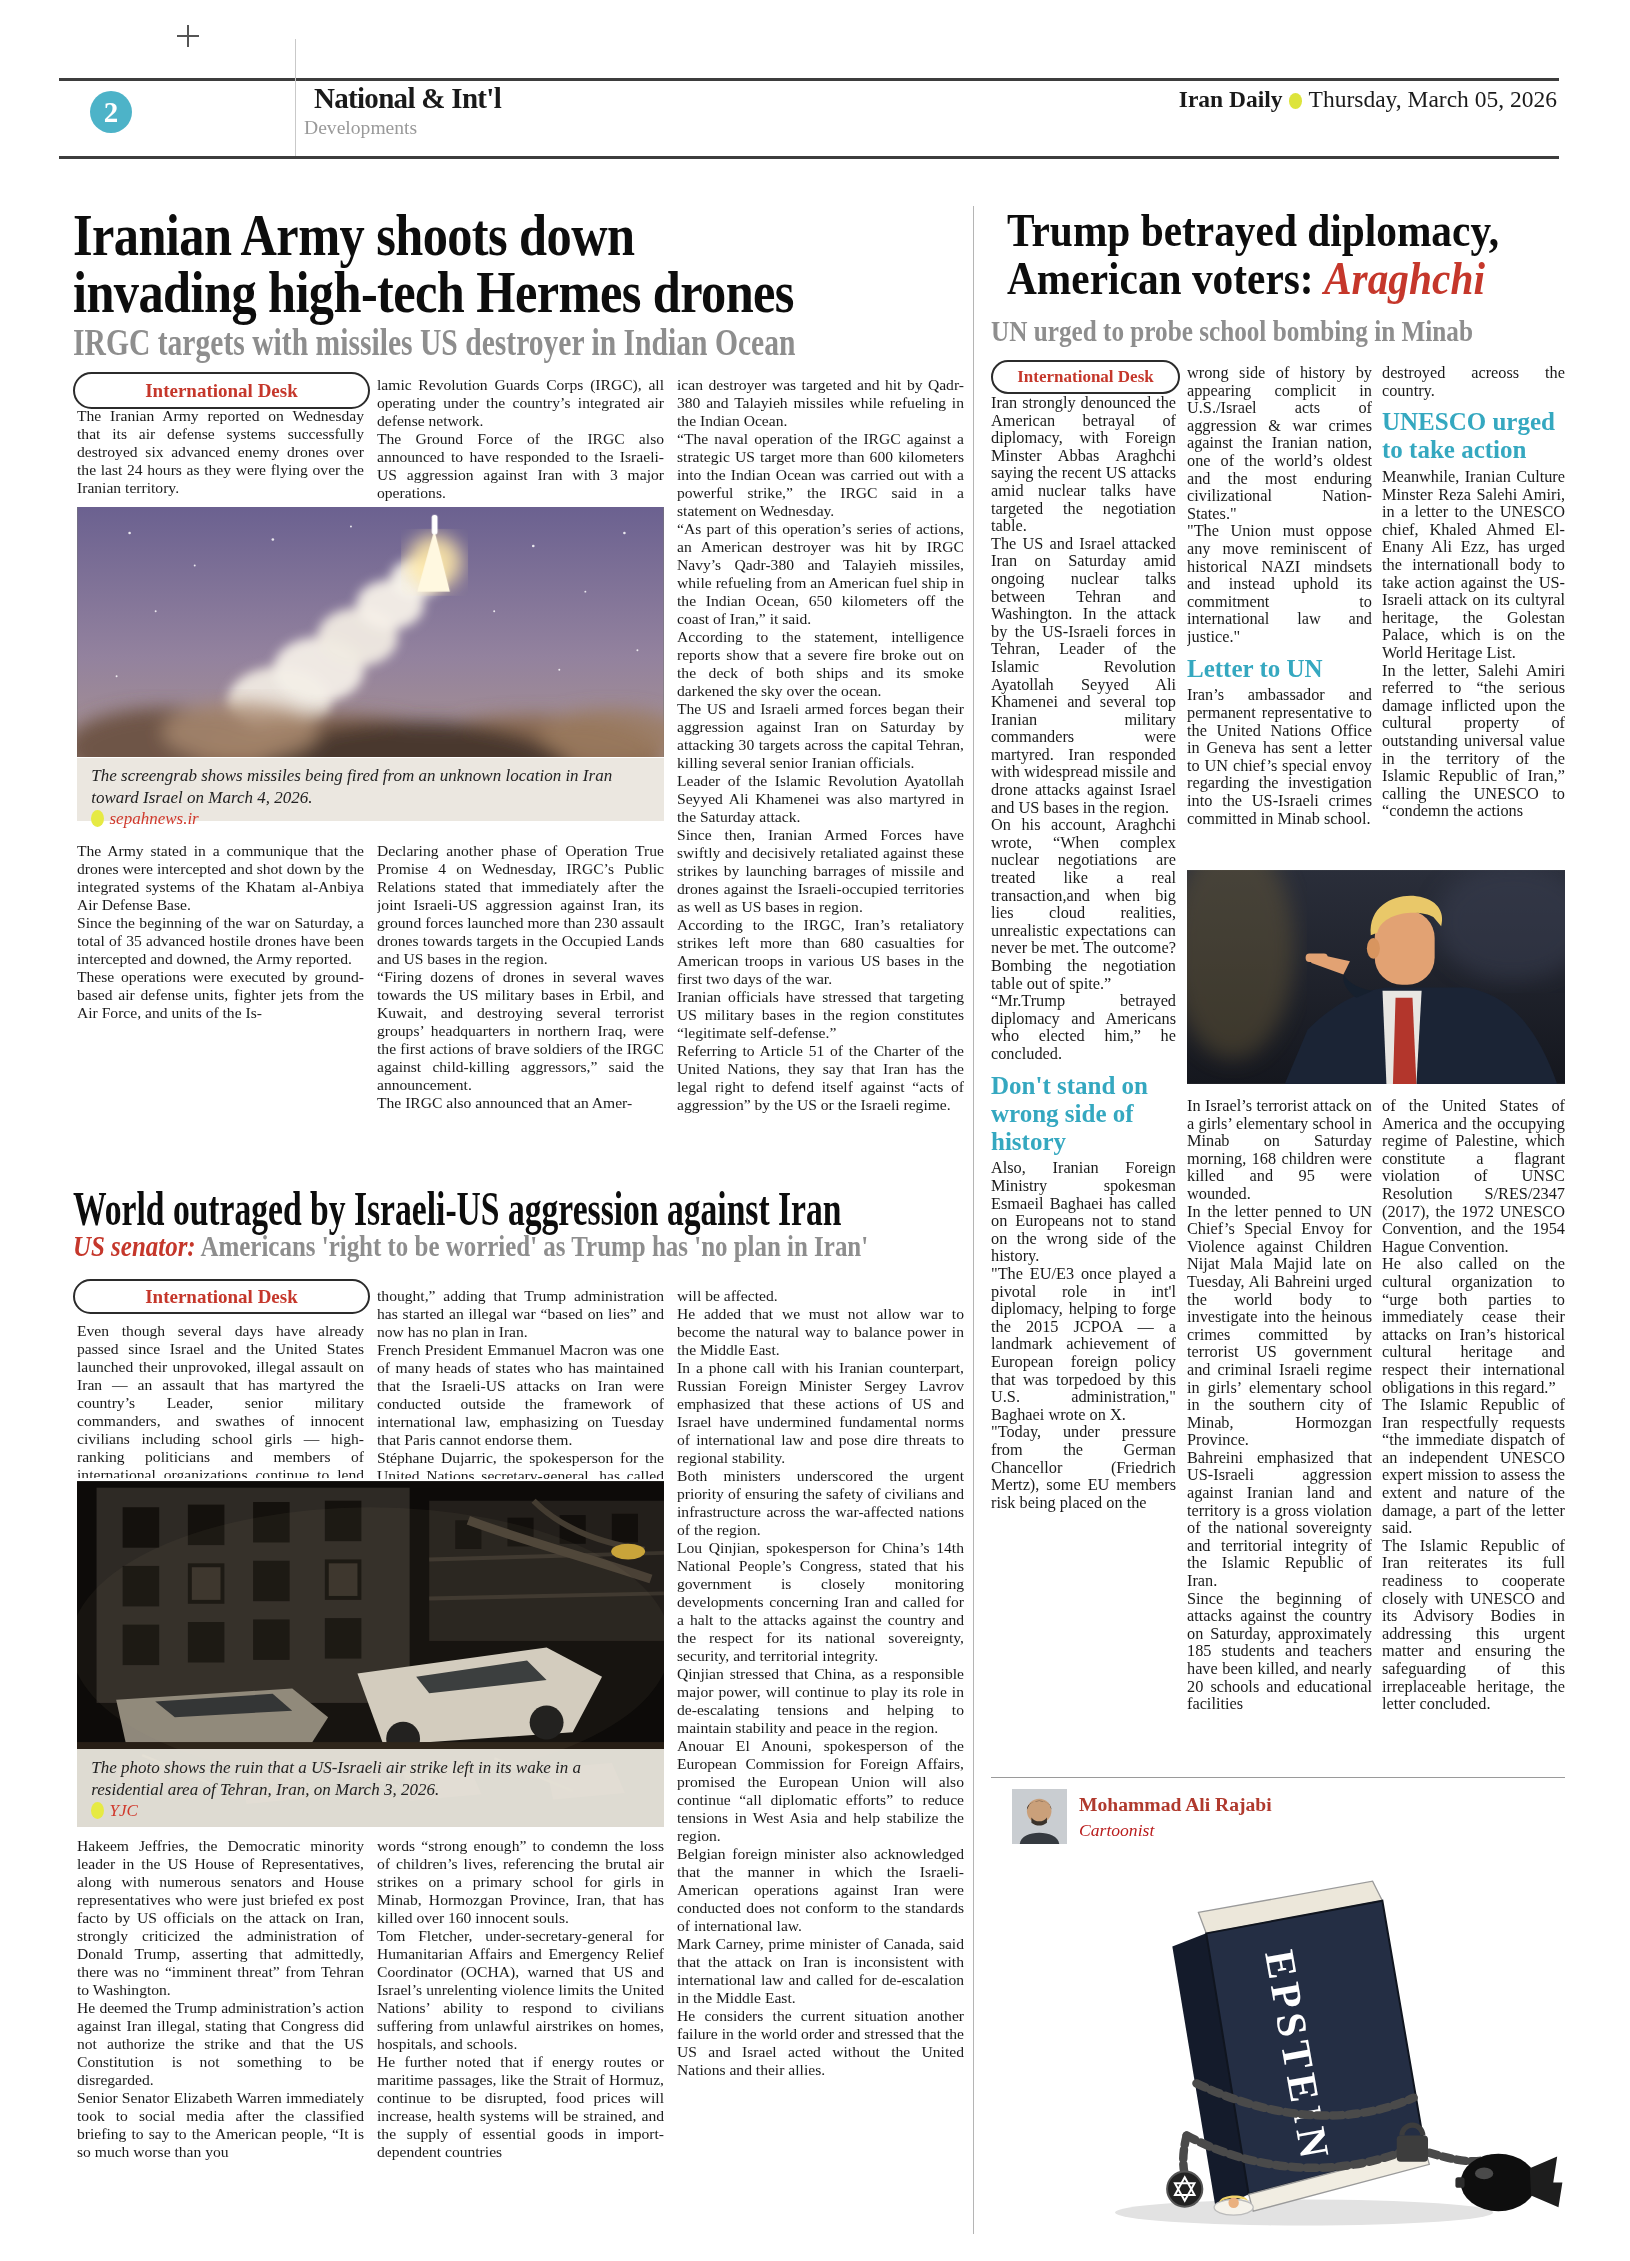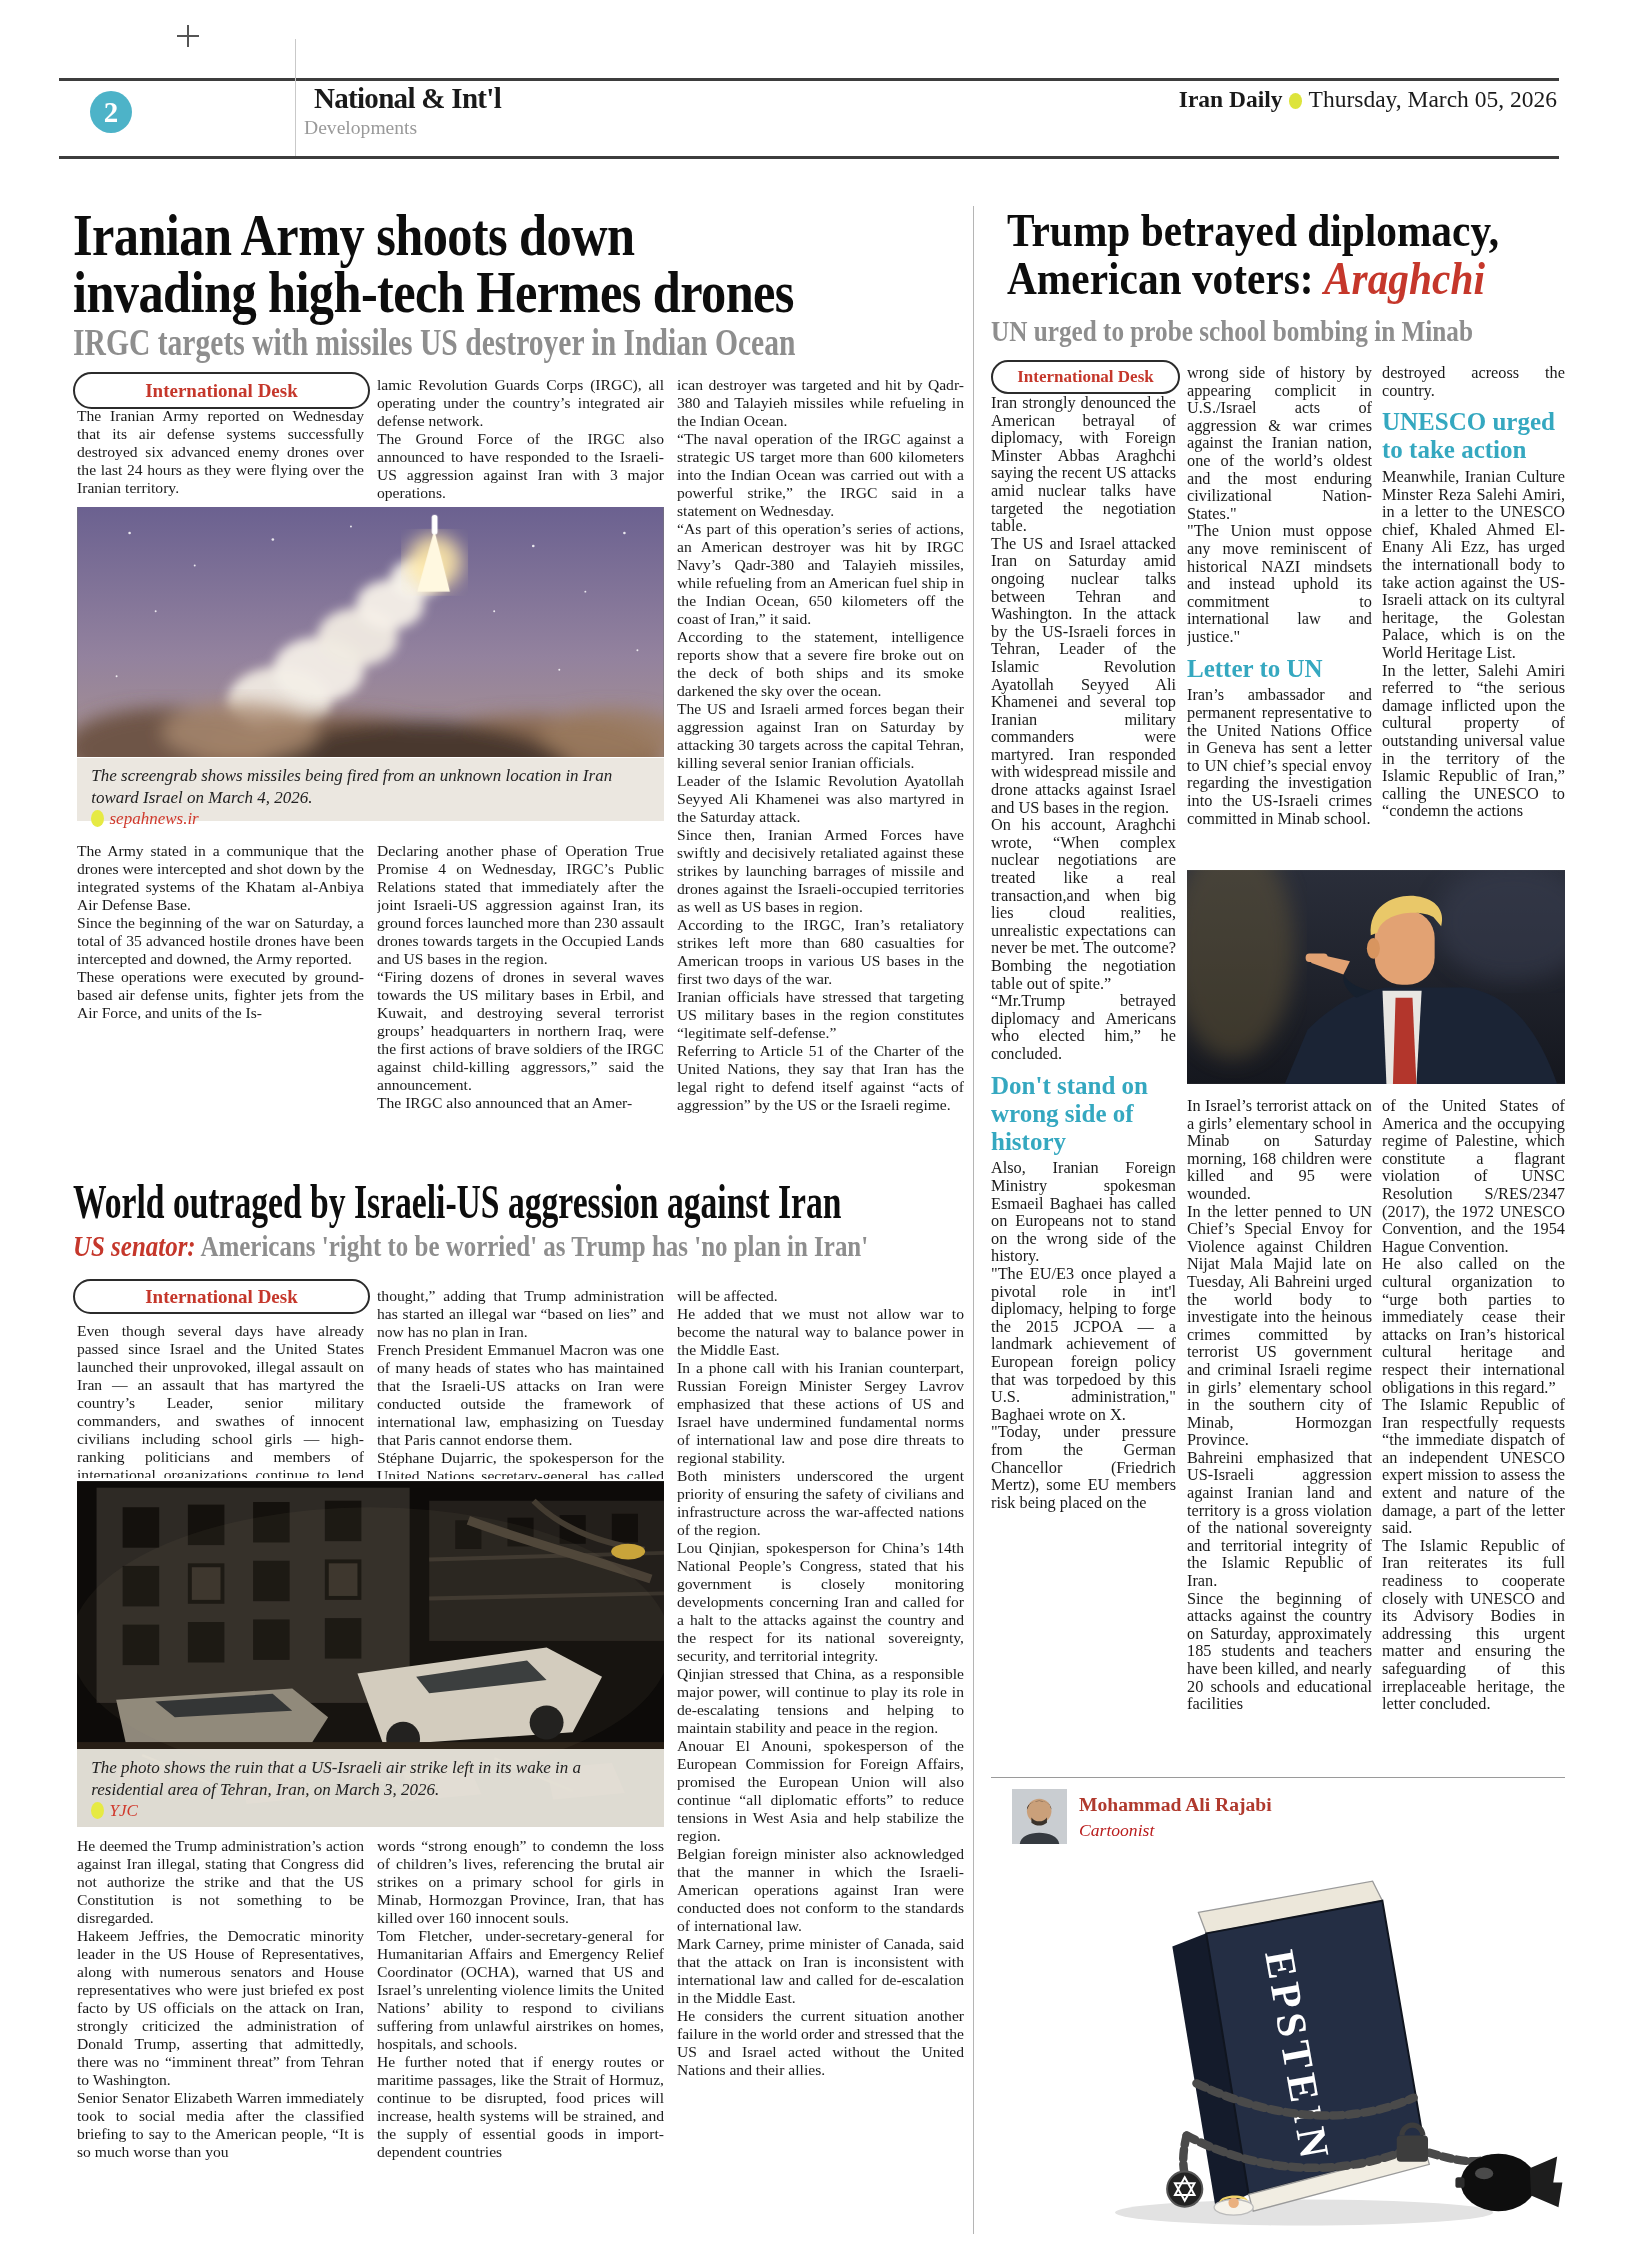--- a/index.html
+++ b/index.html
@@ -19,21 +19,21 @@
   .vrule{position:absolute;background:#c9c9c9;width:1.3px;}
   .cropmark{position:absolute;left:177px;top:25px;width:22px;height:22px;}
   .cropmark:before,.cropmark:after{content:"";position:absolute;background:#555;}
   .cropmark:before{left:10.4px;top:0;width:1.3px;height:22px;}
   .cropmark:after{left:0;top:10.4px;width:22px;height:1.3px;}
   
   .hl{position:absolute;font-weight:bold;color:#0d0d0d;}
   .hl .ln{display:block;white-space:nowrap;transform-origin:0 50%;}
   .h1{font-size:60px;line-height:57px;letter-spacing:-0.7px;}
   .h1 .ln{transform:scaleX(0.84);}
-  .h2{font-size:48px;line-height:48px;}
+  .h2{font-size:48px;line-height:48px;margin-top:7px;}
   .h2 .ln{transform:scaleX(0.70);}
   .h3{font-size:47px;line-height:48px;margin-left:16px;}
   .h3 .ln{transform:scaleX(0.88);}
   .accent-red{color:#c5372b;}
   .accent-red.it{font-style:italic;}
   .subhl{position:absolute;font-weight:bold;color:#8e8e8e;white-space:nowrap;transform-origin:0 50%;}
   .sub1{font-size:37px;transform:scaleX(0.80);}
   .sub3{font-size:30px;transform:scaleX(0.84);}
   .kicker{font-size:29px;transform:scaleX(0.86);}
   .kicker .rest{color:#8e8e8e;font-weight:bold;}
@@ -244,22 +244,22 @@
       </g>
       <ellipse cx="450" cy="250" rx="460" ry="210" fill="#b9a98f" opacity="0.06"></ellipse>
     </svg>
     <div class="overlay-cap">
       <div class="cap">The photo shows the ruin that a US-Israeli air strike left in its wake in a residential area of Tehran, Iran, on March 3, 2026.</div>
       <div><span class="credit-dot"></span><span class="credit">YJC</span></div>
     </div>
   </div>
 
   <div class="seg bodyL" style="left:77px;top:1837px;width:287px;height:404px;">
+      <p>Hakeem Jeffries, the Democratic minority leader in the US House of Representatives, along with numerous senators and House representatives who were just briefed ex post facto by US officials on the attack on Iran, strongly criticized the administration of Donald Trump, asserting that admittedly, there was no “imminent threat” from Tehran to Washington.</p>
       <p>He deemed the Trump administration’s action against Iran illegal, stating that Congress did not authorize the strike and that the US Constitution is not something to be disregarded.</p>
-      <p>Hakeem Jeffries, the Democratic minority leader in the US House of Representatives, along with numerous senators and House representatives who were just briefed ex post facto by US officials on the attack on Iran, strongly criticized the administration of Donald Trump, asserting that admittedly, there was no “imminent threat” from Tehran to Washington.</p>
       <p>Senior Senator Elizabeth Warren immediately took to social media after the classified briefing to say to the American people, “It is so much worse than you</p>
     </div>
   <div class="seg bodyL" style="left:377px;top:1287px;width:287px;height:192px;">
       <p>thought,” adding that Trump administration has started an illegal war “based on lies” and now has no plan in Iran.</p>
       <p>French President Emmanuel Macron was one of many heads of states who has maintained that the Israeli-US attacks on Iran were conducted outside the framework of international law, emphasizing on Tuesday that Paris cannot endorse them.</p>
       <p>Stéphane Dujarric, the spokesperson for the United Nations secretary-general, has called for accountability for attacks on civilians and schools.</p>
     </div>
   <div class="seg bodyL" style="left:377px;top:1837px;width:287px;height:404px;">
       <p>words “strong enough” to condemn the loss of children’s lives, referencing the brutal air strikes on a primary school for girls in Minab, Hormozgan Province, Iran, that has killed over 160 innocent souls.</p>
       <p>Tom Fletcher, under-secretary-general for Humanitarian Affairs and Emergency Relief Coordinator (OCHA), warned that US and Israel’s unrelenting violence limits the United Nations’ ability to respond to civilians suffering from unlawful airstrikes on homes, hospitals, and schools.</p>

